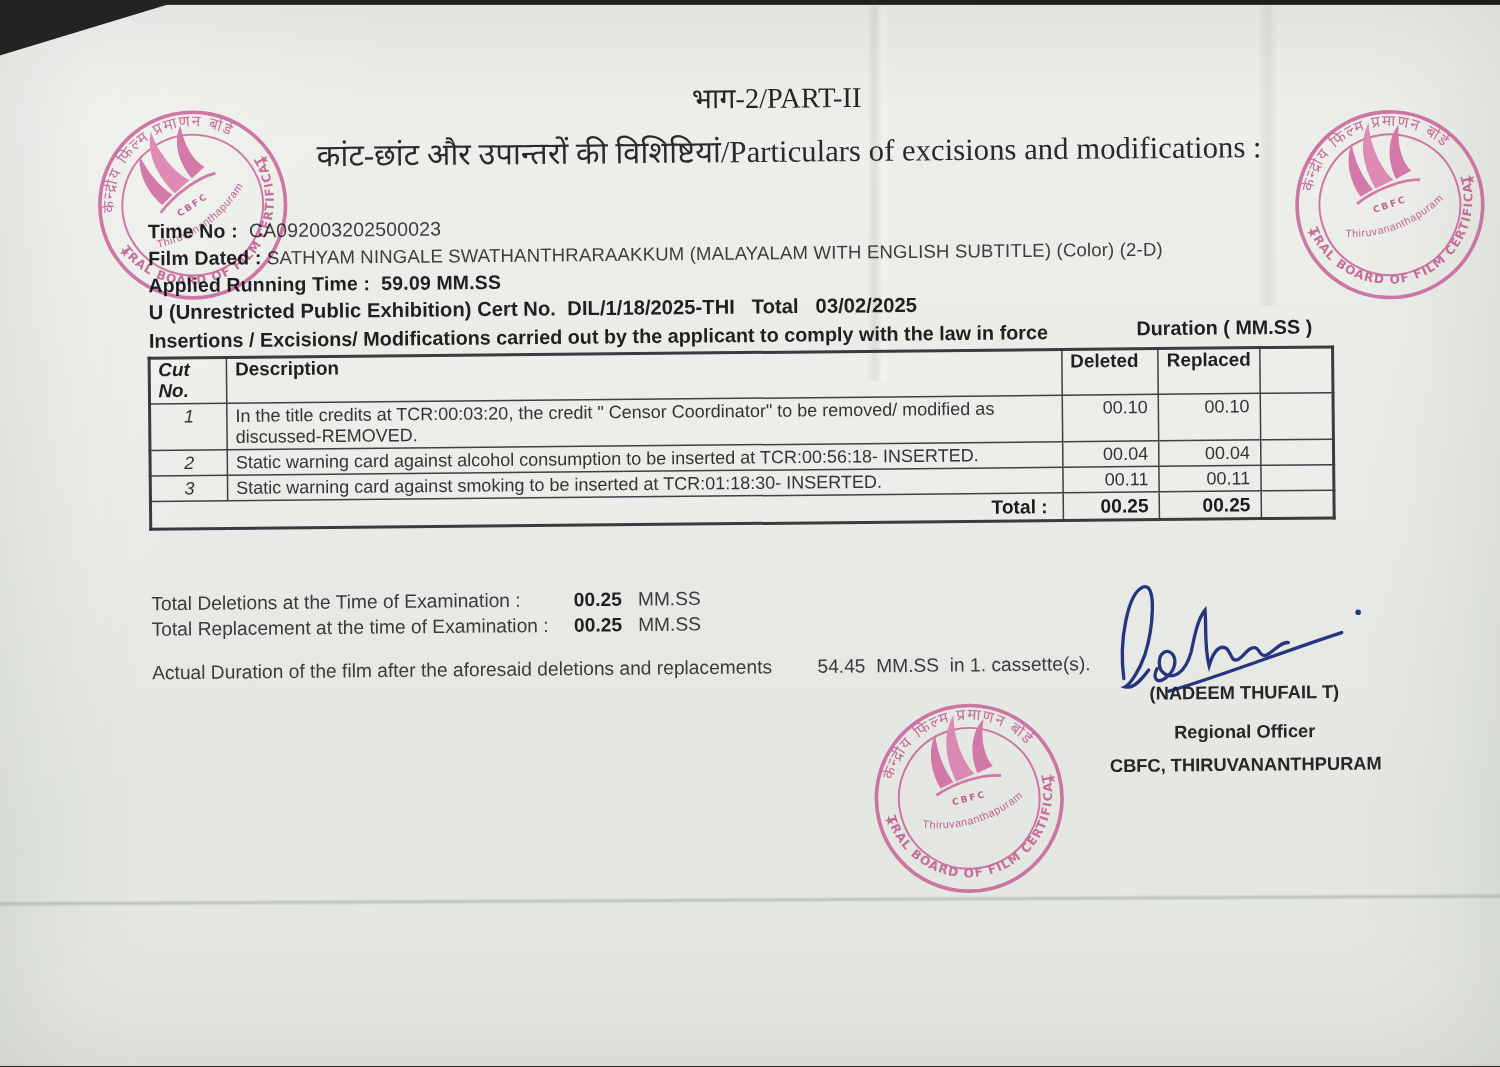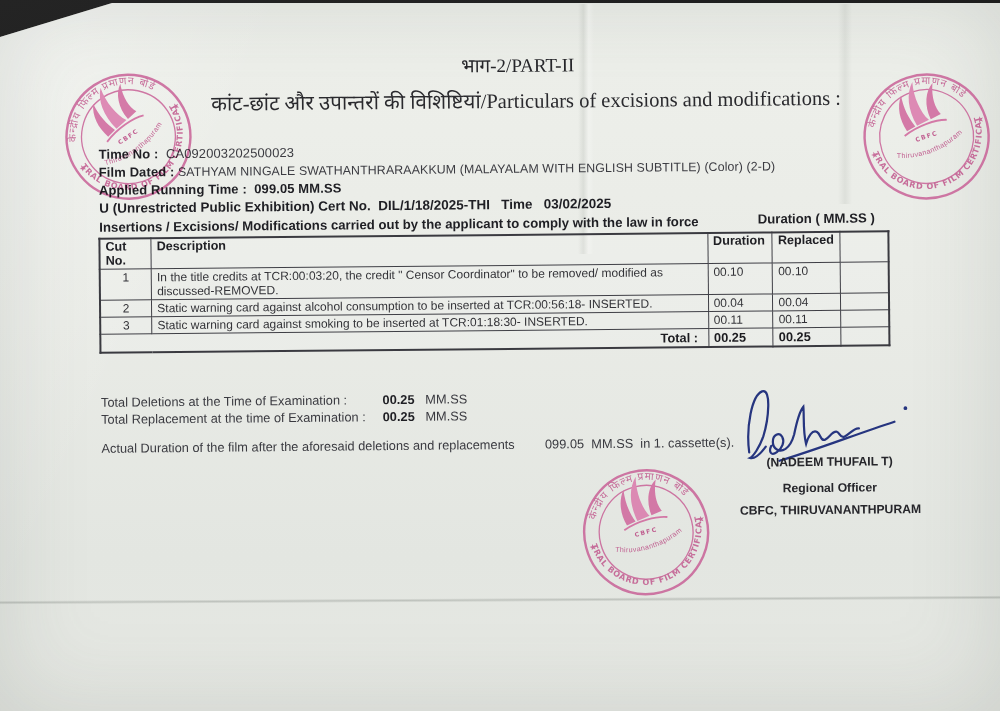--- a/index.html
+++ b/index.html
@@ -31,26 +31,26 @@
   .filmline .lbl{font-weight:bold;color:#1f1f24;}
   .filmline .val{color:#3c3c42;}
   #certline{left:100px;top:197px;font-size:13.5px;font-weight:bold;color:#1f1f24;white-space:nowrap;}
   #caption{left:100px;top:216px;font-size:13.2px;font-weight:bold;color:#1f1f24;white-space:nowrap;}
   #durhdr{left:742px;top:214px;width:150px;font-size:13.2px;font-weight:bold;color:#1f1f24;text-align:center;}
   
   #ctable{left:99px;top:234px;width:791px;border:2px solid #3a3a40;border-collapse:collapse;
     font-size:12px;color:#333338;background:rgba(255,255,255,.12);}
   #ctable td,#ctable th{border:1.4px solid #3f3f46;padding:1px 5px;vertical-align:top;}
   #ctable th{font-size:12.6px;text-align:left;padding-top:0;color:#1f1f24;}
-  .col-cut{width:42px;text-align:center;}
+  .col-cut{width:42px;text-align:center;font-style:italic;}
   .col-desc{width:588px;}
   .col-del{width:52px;text-align:right;}
   .col-rep{width:55px;text-align:right;}
   .col-x{width:40px;}
-  #ctable td.num{text-align:left;padding-right:7px;}
+  #ctable td.num{text-align:right;padding-right:7px;}
   #ctable .totrow td{font-weight:bold;font-size:12.8px;color:#1c1c20;}
   #ctable .totlbl{text-align:right;padding-right:10px;}
   
   .sumline{left:100px;font-size:12.8px;color:#3a3a40;white-space:nowrap;}
   .sumline .v{font-weight:bold;color:#1f1f24;}
   #sig-block{left:735px;top:382px;width:190px;height:70px;}
   .signame{left:748px;top:458px;width:160px;text-align:center;font-size:12.2px;font-weight:bold;color:#26262b;white-space:nowrap;}
   .sigrole{left:748px;top:484px;width:160px;text-align:center;font-size:12.2px;font-weight:bold;color:#26262b;white-space:nowrap;}
   .sigoff{left:726px;top:506px;width:205px;text-align:center;font-size:12.2px;font-weight:bold;color:#26262b;white-space:nowrap;}
   
@@ -89,35 +89,35 @@
     <div id="title1" class="abs serif">भाग-2/PART-II</div>
     <div id="title2" class="abs serif">कांट-छांट और उपान्तरों की विशिष्टियां/Particulars of excisions and modifications :</div>
 
     <div class="abs filmline" style="top:143px">
       <span class="lbl">Time No :</span>&nbsp;&nbsp;<span class="val">CA092003202500023</span>
     </div>
     <div class="abs filmline" style="top:161px;font-size:12.4px">
       <span class="lbl" style="font-size:13px">Film Dated :</span>&nbsp;<span class="val">SATHYAM NINGALE SWATHANTHRARAAKKUM (MALAYALAM WITH ENGLISH SUBTITLE) (Color) (2-D)</span>
     </div>
     <div class="abs filmline" style="top:179px">
-      <span class="lbl">Applied Running Time :</span>&nbsp;&nbsp;<span class="lbl">099.05 MM.SS</span>
+      <span class="lbl">Applied Running Time :</span>&nbsp;&nbsp;<span class="lbl">59.09 MM.SS</span>
     </div>
     <div id="certline" class="abs">
-      <span>U (Unrestricted Public Exhibition) Cert No.</span>&nbsp;&nbsp;<span>DIL/1/18/2025-THI</span>&nbsp;&nbsp;&nbsp;<span>Time</span>&nbsp;&nbsp;&nbsp;<span>03/02/2025</span>
+      <span>U (Unrestricted Public Exhibition) Cert No.</span>&nbsp;&nbsp;<span>DIL/1/18/2025-THI</span>&nbsp;&nbsp;&nbsp;<span>Total</span>&nbsp;&nbsp;&nbsp;<span>03/02/2025</span>
     </div>
 
     <div id="caption" class="abs">Insertions / Excisions/ Modifications carried out by the applicant to comply with the  law in force</div>
     <div id="durhdr" class="abs">Duration ( MM.SS )</div>
 
     <table id="ctable" class="abs">
       <tbody>
           <tr>
         <th class="col-cut">Cut No.</th>
         <th class="col-desc">Description</th>
-        <th class="col-del">Duration</th>
+        <th class="col-del">Deleted</th>
         <th class="col-rep">Replaced</th>
         <th class="col-x"></th>
       </tr>
       <tr>
         <td class="col-cut">1</td>
         <td class="col-desc">In the title credits at TCR:00:03:20, the credit " Censor Coordinator" to be removed/ modified as discussed-REMOVED.</td>
         <td class="col-del num">00.10</td>
         <td class="col-rep num">00.10</td>
         <td class="col-x"></td>
       </tr>
@@ -147,21 +147,21 @@
     <div class="abs sumline" style="top:391px">
       <span style="display:inline-block;width:278px">Total Deletions at the Time of Examination  :</span>
       <span class="v">00.25</span>&nbsp;&nbsp;&nbsp;<span>MM.SS</span>
     </div>
     <div class="abs sumline" style="top:408px">
       <span style="display:inline-block;width:278px">Total Replacement at the time of Examination :</span>
       <span class="v">00.25</span>&nbsp;&nbsp;&nbsp;<span>MM.SS</span>
     </div>
     <div class="abs sumline" style="top:437px">
       <span style="display:inline-block;width:440px">Actual Duration of the film after the aforesaid deletions and replacements</span>
-      <span>099.05</span>&nbsp;&nbsp;<span>MM.SS</span>&nbsp;&nbsp;<span>in 1. cassette(s).</span>
+      <span>54.45</span>&nbsp;&nbsp;<span>MM.SS</span>&nbsp;&nbsp;<span>in 1. cassette(s).</span>
     </div>
 
     <div id="sig-block" class="abs">
       <svg viewBox="0 0 240 110" width="190" height="87">
         <g fill="none" stroke="#26357f" stroke-width="2.8" stroke-linecap="round">
           <path d="M16,92 C12,60 20,20 33,15 C45,11 41,50 34,72 C29,86 21,97 17,99 C24,101 31,93 37,85"></path>
           <path d="M44,84 C40,92 44,97 51,92 C58,87 61,79 58,73 C54,66 46,70 46,79 C46,88 54,93 62,88 C68,84 71,77 73,70 C76,56 79,42 85,35 C86,47 84,66 88,82 C91,72 96,64 102,67 C107,70 106,79 112,77 C118,74 121,66 127,67 C131,68 131,76 137,73 C143,70 149,62 155,63"></path>
           <path d="M54,103 C100,90 152,70 200,55"></path>
         </g>
         <circle cx="214" cy="38" r="2.4" fill="#26357f"></circle>

